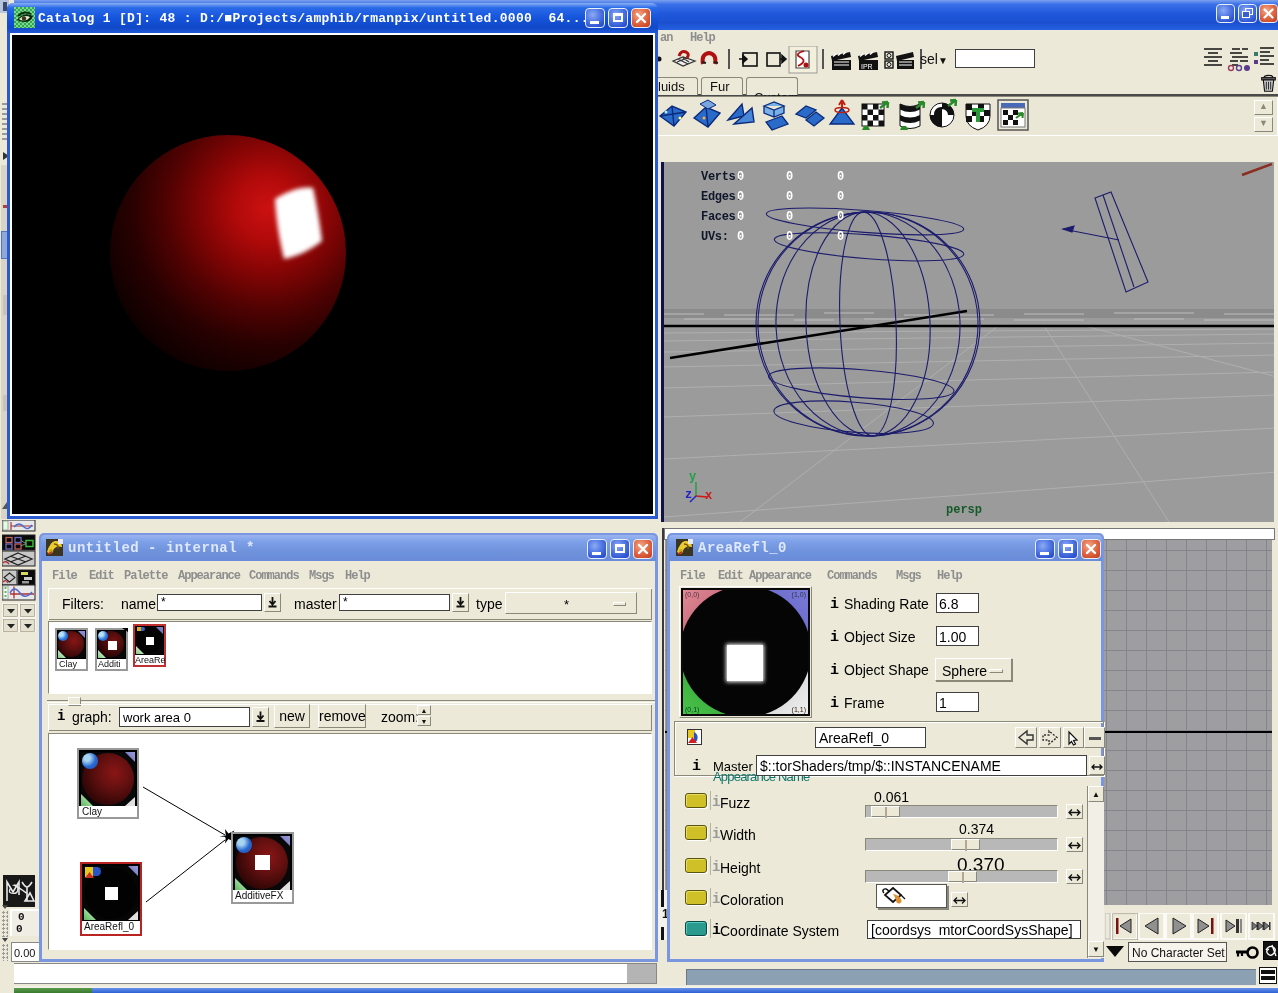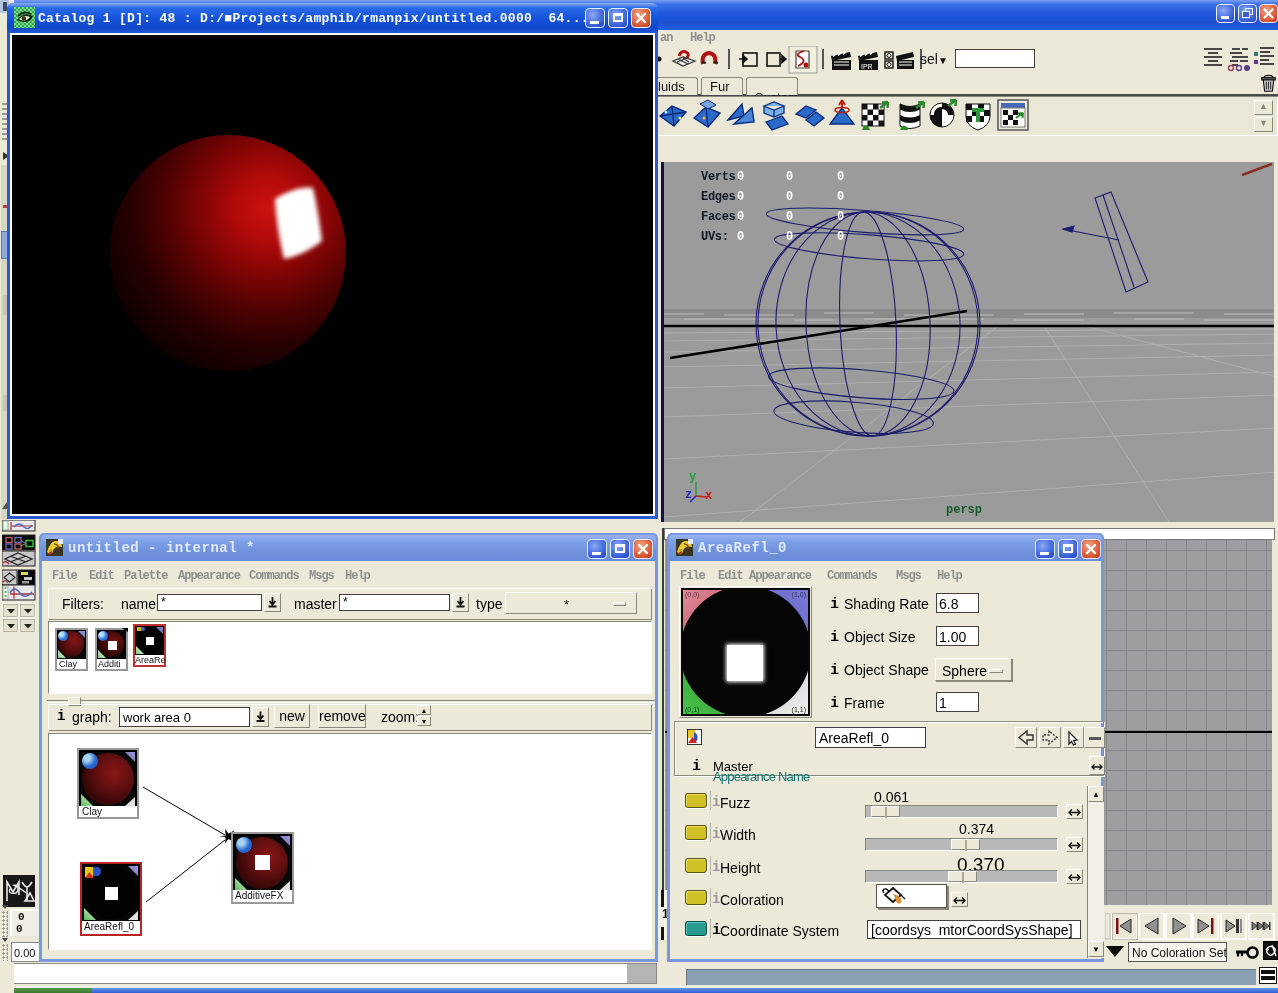--- a/index.html
+++ b/index.html
@@ -310,21 +310,21 @@
             <path d="M3 9 v8 l5 -4 Z M9 9 v8 l5 -4 Z M15 9 v8 l5 -4 Z" fill="#777" stroke="#222" stroke-width="0.8"></path>
             <rect x="7.5" y="9" width="1.5" height="8" fill="#333"></rect>
             <rect x="13.5" y="9" width="1.5" height="8" fill="#333"></rect>
             <rect x="20" y="9" width="1.5" height="8" fill="#333"></rect>
           </g>
     </g>
   </svg>
 </div>
 <div class="abs" id="rangerow" style="left:0;top:940px;width:1278px;height:23px;background:#ece9d8;">
   <div class="abs" style="left:1106px;top:6px;width:0;height:0;border-left:9px solid transparent;border-right:9px solid transparent;border-top:11px solid #0a0a0a;"></div>
-  <div class="abs" style="left:1128px;top:2px;width:99px;height:20px;background:#f6f4ec;border:1px solid #555;font-size:12px;color:#111;padding:3px 0 0 3px;white-space:nowrap;">No Coloration Set</div>
+  <div class="abs" style="left:1128px;top:2px;width:99px;height:20px;background:#f6f4ec;border:1px solid #555;font-size:12px;color:#111;padding:3px 0 0 3px;white-space:nowrap;">No Character Set</div>
   <svg class="abs" style="left:1235px;top:5px;" width="26" height="15" viewBox="0 0 26 15">
         <path d="M1 7 h11" stroke="#000" stroke-width="3"></path>
         <path d="M3 7 v4.5 M7 7 v4" stroke="#000" stroke-width="2.2"></path>
         <circle cx="17.5" cy="7.5" r="5" fill="none" stroke="#000" stroke-width="2.6"></circle>
       </svg>
   <div class="abs" style="left:1263px;top:1px;width:16px;height:19px;background:#111;border:1px solid #000;"><svg width="14" height="17">
           <path d="M2 8 q3 -5 7 -3 q4 2 1 6 q-3 4 -6 1 q-3 -3 1 -5 M8 3 l4 11" stroke="#fff" stroke-width="1.3" fill="none"></path>
         </svg></div>
 </div>
 <div class="abs" id="cmdrow" style="left:0;top:963px;width:1278px;height:23px;background:#ece9d8;">
@@ -724,20 +724,21 @@
               <path d="M9 3 v4 h-6 v5 h6 v4 l8 -6.5 Z" fill="#ece9d8" stroke="#333" stroke-width="1.4" stroke-dasharray="2 1.5"></path>
             </svg></div>
       <div class="abs bevel-out" style="left:388px;top:5px;width:21px;height:21px;background:#ece9d8;"><svg width="19" height="19">
               <path d="M5 4 L13 12 L9.5 12.5 L11.5 16 L9.5 17 L7.5 13.5 L5 16 Z" fill="#fff" stroke="#111" stroke-width="1.2"></path>
             </svg></div>
       <div class="abs bevel-out" style="left:409px;top:5px;width:21px;height:21px;background:#ece9d8;">
             <div style="position:absolute;left:4px;top:9px;width:12px;height:2.5px;background:#555;"></div>
           </div>
       <span class="abs mono" style="left:17px;top:36px;font-weight:bold;font-size:15px;">i</span>
       <span class="abs" style="left:38px;top:37px;font-size:13px;color:#000;">Master</span>
+      <div class="abs entry" style="left:81px;top:33px;width:331px;height:21px;font-size:14px;padding:2px 0 0 3px;white-space:nowrap;">$::torShaders/tmp/$::INSTANCENAME</div>
       <div class="abs bevel-out" style="left:414px;top:34px;width:16px;height:19px;background:#ece9d8;">
             <svg width="14" height="17" style="display:block;margin:2px auto 0;">
               <path d="M2 8 h10 M4.5 5.5 L2 8 l2.5 2.5 M9.5 5.5 l2.5 2.5 -2.5 2.5" stroke="#111" stroke-width="1.3" fill="none"></path>
             </svg>
           </div>
     </div>
 
     <div class="abs" id="params" style="left:4px;top:216px;width:430px;height:182px;">
 
       <div class="abs" style="left:413px;top:9px;width:17px;height:172px;background:#f2f0e6;border-left:1px solid #8a8878;">

